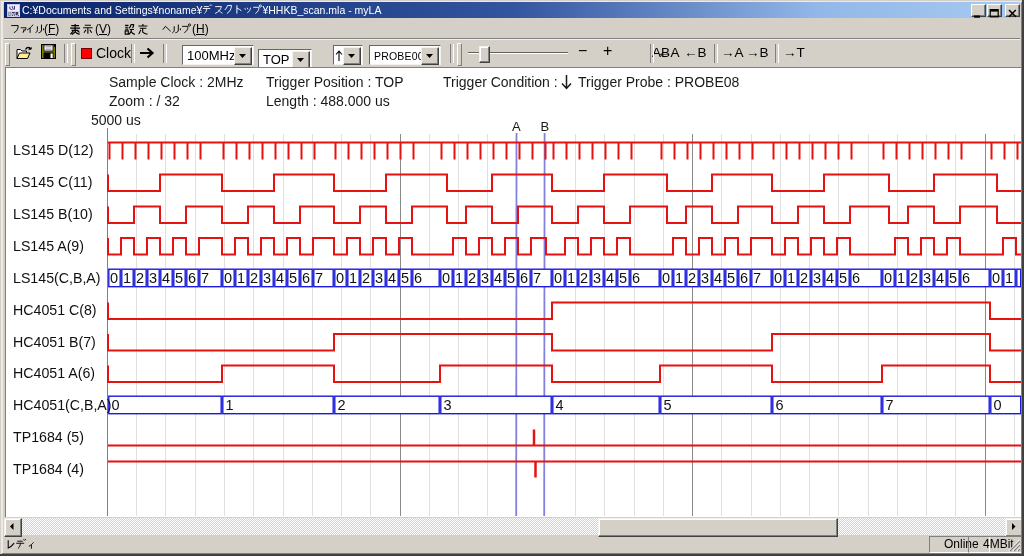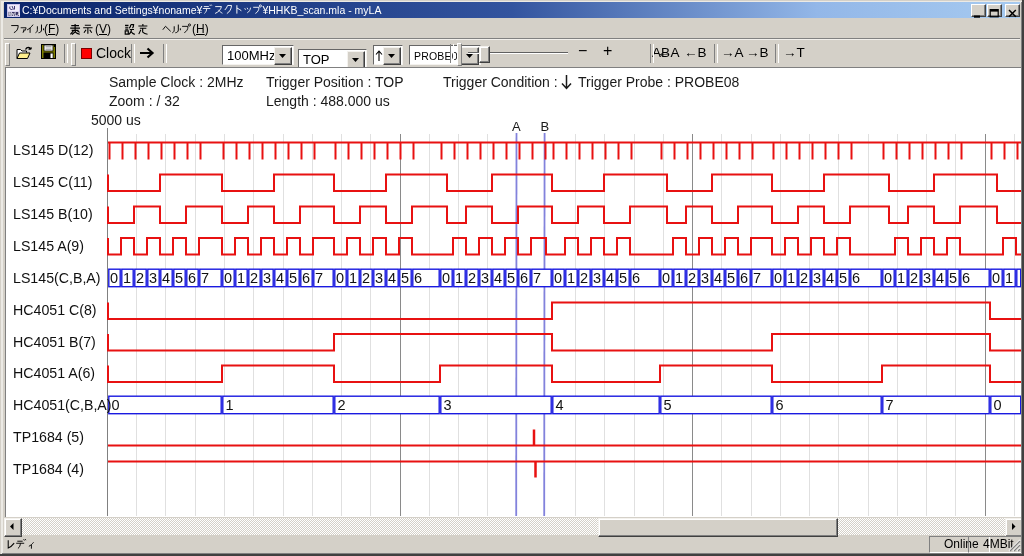--- a/index.html
+++ b/index.html
@@ -14,21 +14,21 @@
     box-shadow:inset -1px -1px 0 #808080;}
   .menubar{left:4px;top:21px;width:1016px;height:16px;background:#d4d0c8;font-size:12px;color:#000;}
   .mi{position:absolute;top:1px;height:14px;display:flex;align-items:center;}
   .toolbar{left:4px;top:38px;width:1016px;height:29px;background:#d4d0c8;
     border-top:1px solid #808080;box-shadow:inset 0 1px 0 #f2f0ec;}
   .tsep{position:absolute;top:5px;width:2px;height:19px;border-left:1px solid #808080;border-right:1px solid #fff;}
   .tgrip{position:absolute;top:4px;width:3px;height:21px;background:#d4d0c8;
     border-top:1px solid #fff;border-left:1px solid #fff;border-right:1px solid #808080;border-bottom:1px solid #808080;}
   .combo{position:absolute;height:20px;background:#fff;
     border-top:1.5px solid #666;border-left:1.5px solid #666;
-    border-bottom:1px solid #f4f2ee;border-right:1px solid #f4f2ee;box-sizing:border-box;margin-left:40px;}
+    border-bottom:1px solid #f4f2ee;border-right:1px solid #f4f2ee;box-sizing:border-box;}
   .combo .ctext{position:absolute;left:4px;top:2px;font-size:13px;color:#000;white-space:nowrap;}
   .cbtn{position:absolute;right:1px;top:1px;width:16px;height:16px;background:#d4d0c8;
     border-top:1px solid #f4f2ee;border-left:1px solid #f4f2ee;
     border-right:1px solid #404040;border-bottom:1px solid #404040;
     box-shadow:inset -1px -1px 0 #808080;}
   .cbtn svg{position:absolute;left:4px;top:6px;}
   .tbt{position:absolute;top:6px;font-size:13.5px;color:#000;white-space:nowrap;}
   .client{left:5px;top:67px;width:1016px;height:450px;background:#fff;
     border-top:1px solid #808080;border-left:1px solid #808080;box-sizing:border-box;}
   .hscroll{left:4px;top:518px;width:1017px;height:17px;
@@ -222,21 +222,21 @@
     </svg>
   <div class="tsep" style="left:159px"></div>
   <div class="combo" style="left:178px;top:6px;width:72px">
       <span class="ctext">100MHz</span>
       <span class="cbtn">
         <svg width="8" height="5">
           <path d="M0 0 H7 L3.5 4 Z" fill="#000"></path>
         </svg>
       </span>
     </div>
-  <div class="combo" style="left:254px;top:10px;width:69px">
+  <div class="combo" style="left:254px;top:10px;width:54px">
       <span class="ctext">TOP</span>
       <span class="cbtn">
         <svg width="8" height="5">
           <path d="M0 0 H7 L3.5 4 Z" fill="#000"></path>
         </svg>
       </span>
     </div>
   <div class="combo" style="left:329px;top:6px;width:30px">
       <svg style="position:absolute;left:1px;top:3px" width="9" height="13">
         <path d="M4 2 V12 M1 5.5 L4 2 L7 5.5" fill="none" stroke="#000" stroke-width="1.1"></path>

